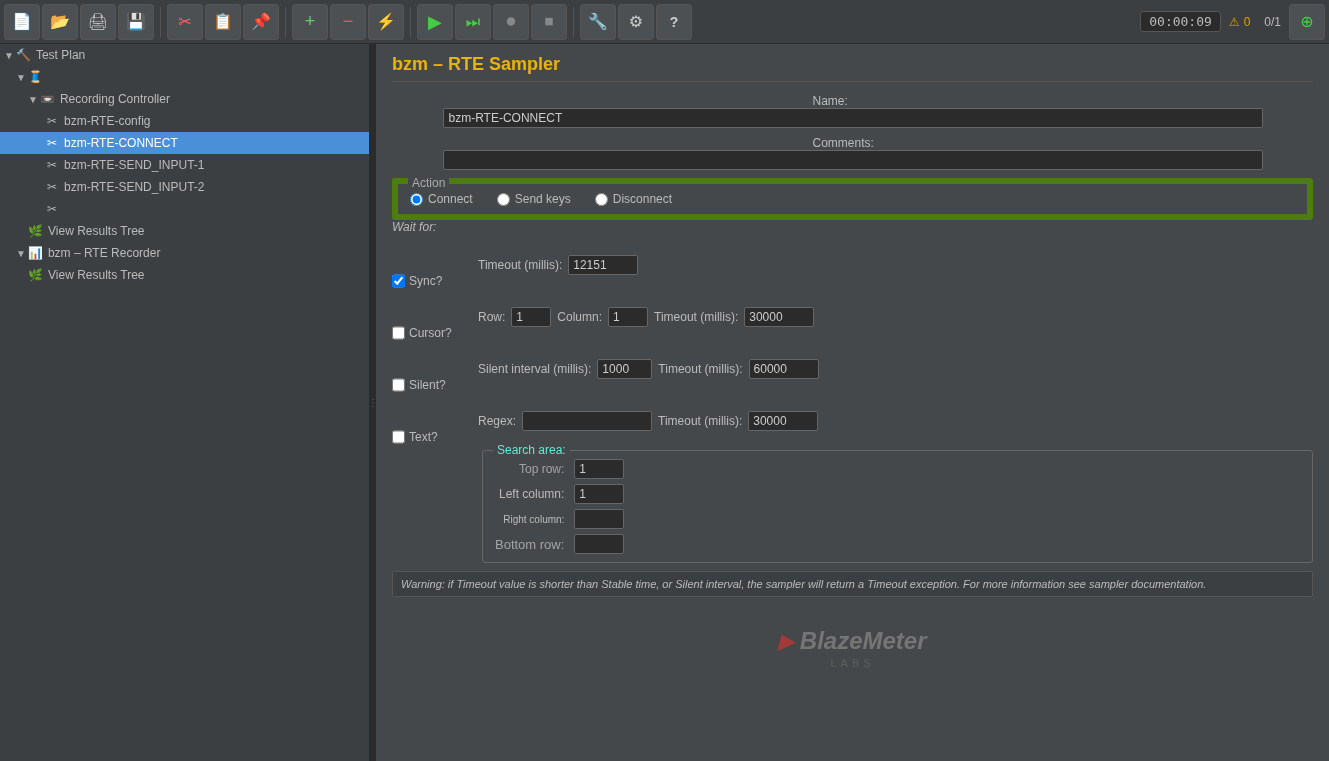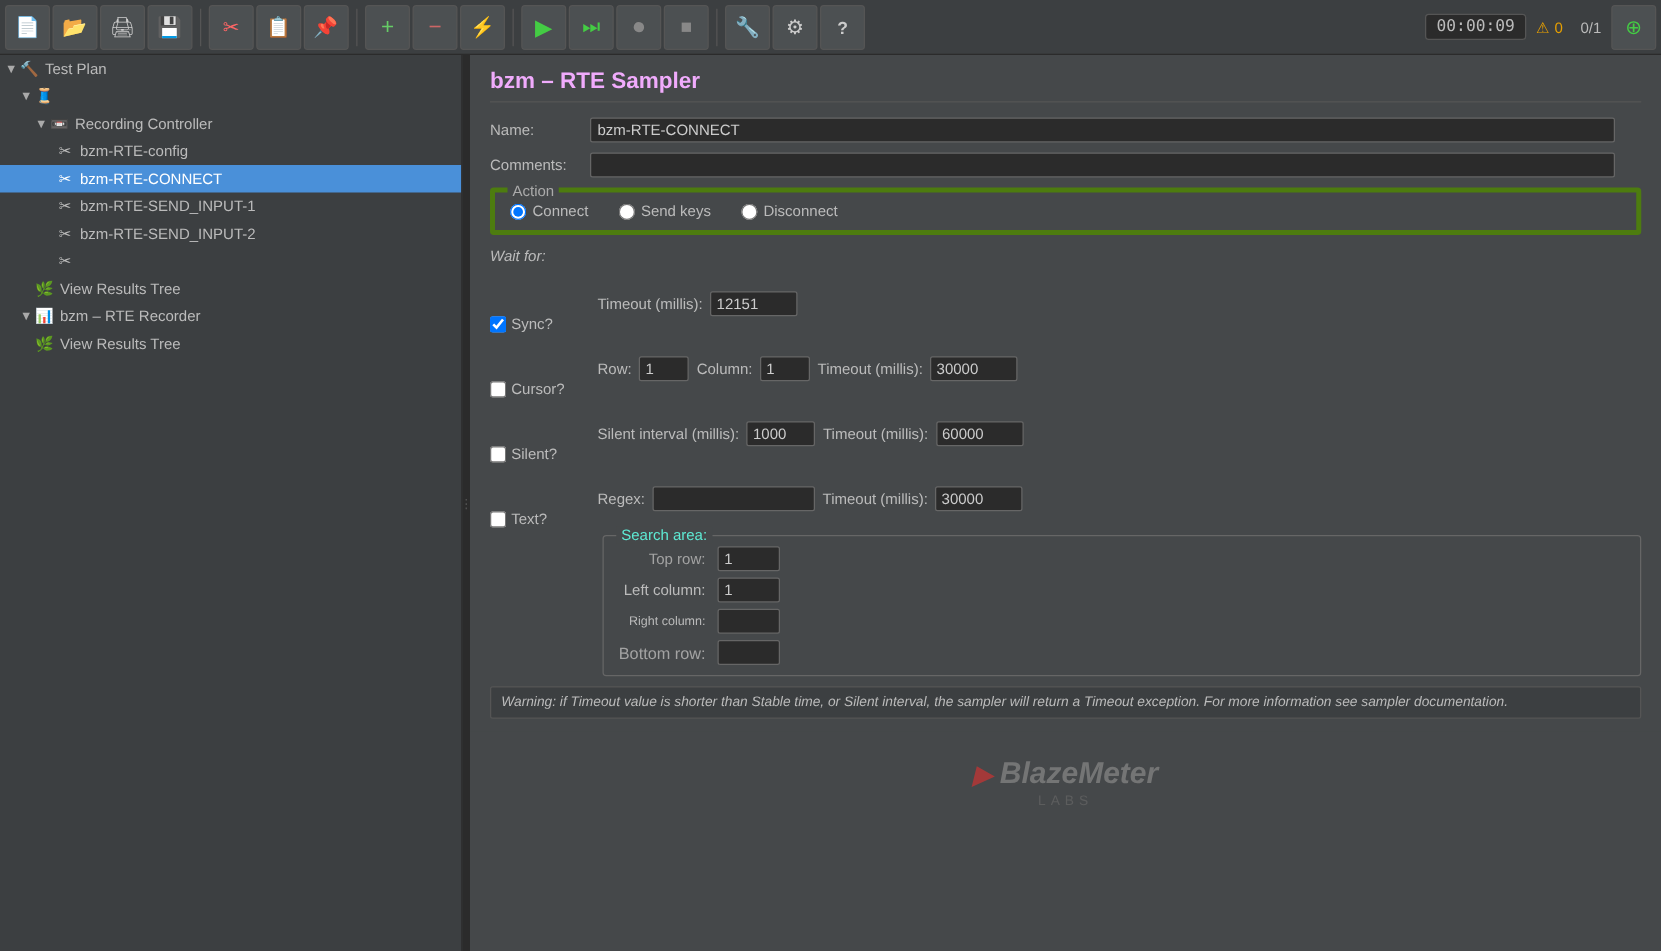--- a/index.html
+++ b/index.html
@@ -115,52 +115,52 @@
     }
 
     
     .panel {
       background: #45484a;
       padding: 10px 16px;
     }
     .panel-title {
       font-size: 18px;
       font-weight: bold;
-      color: #f0abfc;
+      color: #eab308;
       margin-bottom: 12px;
       padding-bottom: 6px;
       border-bottom: 1px solid #555;
     }
 
     .field-row {
       display: flex;
       align-items: center;
       margin-bottom: 8px;
+      flex-direction: column;
     }
     .field-label {
       color: #bbbbbb;
       min-width: 80px;
       font-size: 12px;
     }
     .field-input {
       background: #2b2b2b;
       border: 1px solid #666;
       color: #cccccc;
       padding: 2px 5px;
       font-size: 12px;
       border-radius: 2px;
     }
     .field-input.wide { width: 860px; }
 
     
     .group-box {
-      border: 4px solid #4d7c0f;
+      border: 6px solid #4d7c0f;
       border-radius: 3px;
       padding: 8px 12px;
-      margin-bottom: 10px;
       position: relative;
     }
     .group-box-title {
       position: absolute;
       top: -8px;
       left: 10px;
       background: #45484a;
       padding: 0 4px;
       font-size: 12px;
       color: #aaaaaa;
@@ -190,21 +190,20 @@
     }
 
     .wait-row {
       display: flex;
       align-items: center;
       margin-bottom: 6px;
       gap: 6px;
     }
     .wait-row .check-label {
       display: flex;
-      align-items: center;
       gap: 4px;
       min-width: 80px;
       color: #bbbbbb;
       margin-top: 32px;
     }
     .small-input {
       background: #2b2b2b;
       border: 1px solid #666;
       color: #cccccc;
       padding: 2px 4px;

